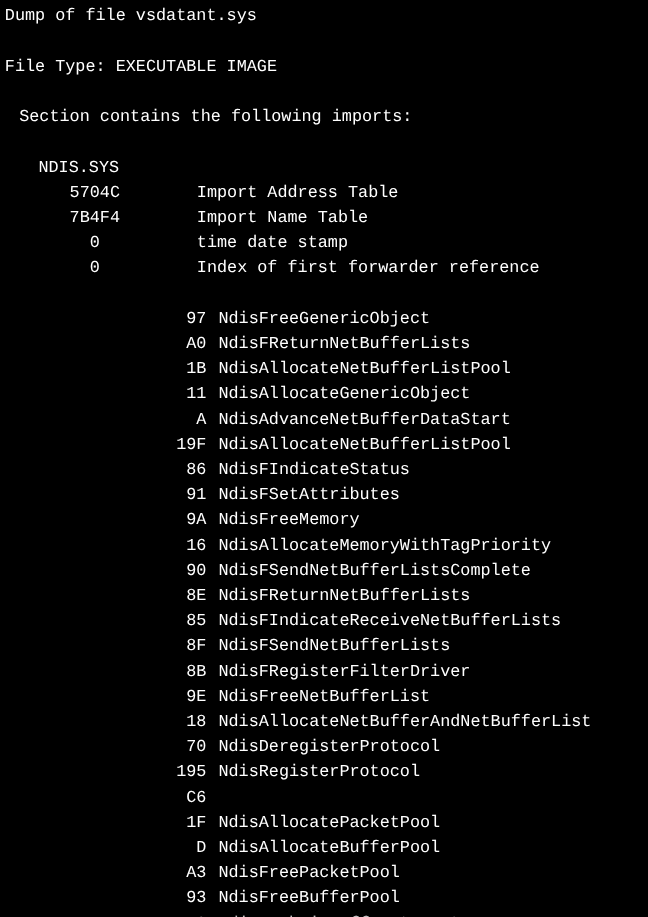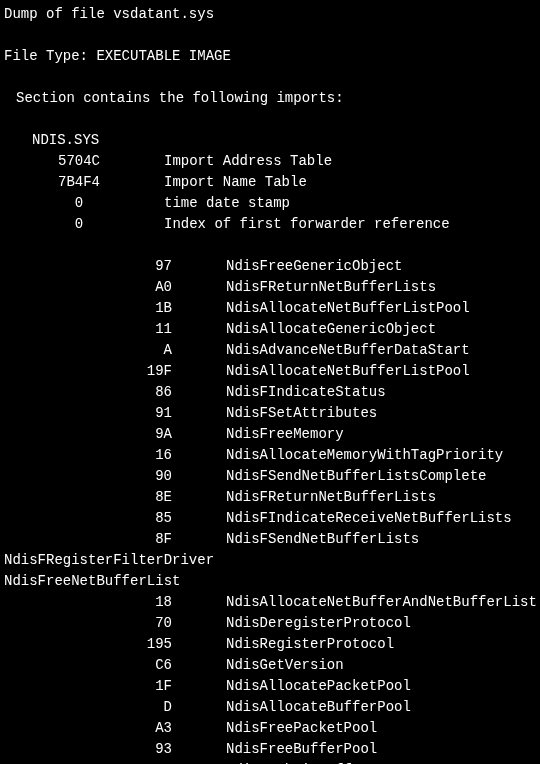--- a/index.html
+++ b/index.html
@@ -30,21 +30,20 @@
     .header-row {
       display: flex;
     }
     .header-addr {
       width: 160px;
       text-align: center;
       padding-right: 10px;
     }
     .import-row {
       display: flex;
-      gap: 44px;
     }
     .import-ordinal {
       width: 178px;
       text-align: right;
       padding-right: 10px;
     }
     .spacer {
       height: 21px;
     }
   </style>
@@ -131,40 +130,41 @@
     </div>
     <div class="import-row">
       <span class="import-ordinal">85</span>
       <span>NdisFIndicateReceiveNetBufferLists</span>
     </div>
     <div class="import-row">
       <span class="import-ordinal">8F</span>
       <span>NdisFSendNetBufferLists</span>
     </div>
     <div class="import-row">
+      <span class="import-ordinal">8B</span>
       <span>NdisFRegisterFilterDriver</span>
     </div>
     <div class="import-row">
+      <span class="import-ordinal">9E</span>
       <span>NdisFreeNetBufferList</span>
     </div>
     <div class="import-row">
       <span class="import-ordinal">18</span>
       <span>NdisAllocateNetBufferAndNetBufferList</span>
     </div>
     <div class="import-row">
       <span class="import-ordinal">70</span>
       <span>NdisDeregisterProtocol</span>
     </div>
     <div class="import-row">
       <span class="import-ordinal">195</span>
       <span>NdisRegisterProtocol</span>
     </div>
     <div class="import-row">
       <span class="import-ordinal">C6</span>
-      <span>NdisGetVersion</span>
     </div>
     <div class="import-row">
       <span class="import-ordinal">1F</span>
       <span>NdisAllocatePacketPool</span>
     </div>
     <div class="import-row">
       <span class="import-ordinal">D</span>
       <span>NdisAllocateBufferPool</span>
     </div>
     <div class="import-row">

